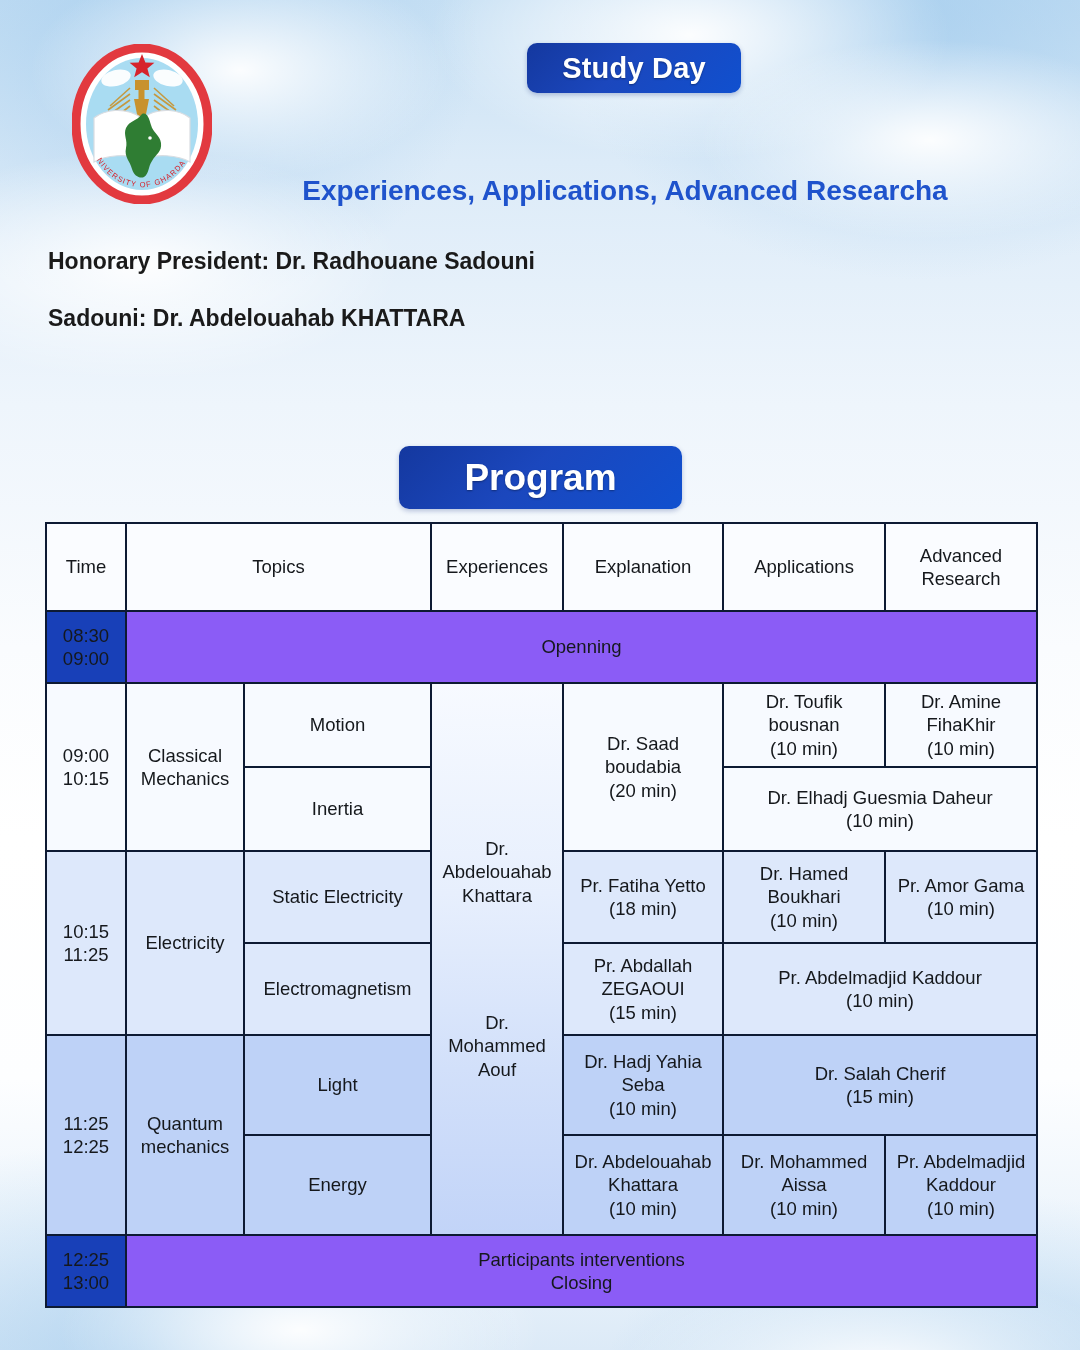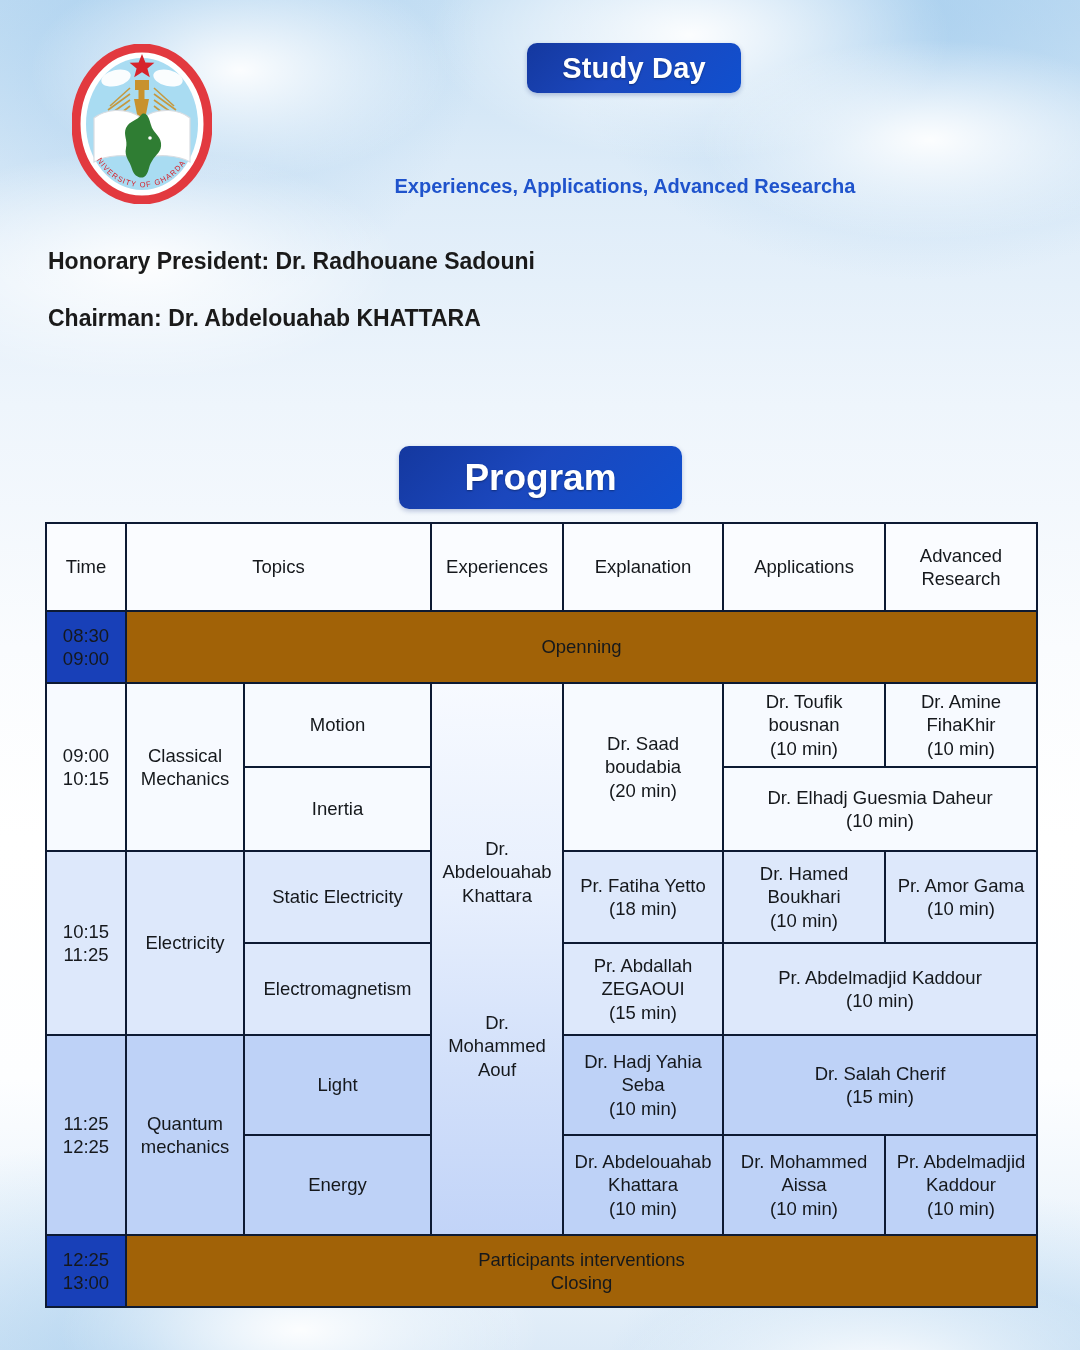--- a/index.html
+++ b/index.html
@@ -46,21 +46,21 @@
     width:214px; height:50px; line-height:50px;
     font-size:29px; letter-spacing:.2px;
   }
   .main-title {
     position:absolute; left:210px; top:112px; width:830px;
     text-align:center; font-size:31px; font-weight:bold;
     color:#1b4cc4; letter-spacing:-.2px;
   }
   .subtitle {
     position:absolute; left:210px; top:175px; width:830px;
-    text-align:center; font-size:20px; font-weight:bold;
+    text-align:center; font-size:28px; font-weight:bold;
     color:#1f53cc;
   }
 
   
   .officials { position:absolute; left:48px; top:248px; width:980px; }
   .official-line { font-size:23px; color:#1a1a1a; margin-bottom:30px; }
   .official-line .role { font-weight:bold; }
   .official-line .person { font-weight:bold;text-align:right; }
 
   .program-badge {
@@ -85,21 +85,21 @@
   .c-time  { width:80px; }
   .c-topic { width:118px; }
   .c-sub   { width:187px; }
   .c-exp   { width:132px; }
   .c-expl  { width:160px; }
   .c-app   { width:162px; }
   .c-adv   { width:152px; }
 
   thead td { background:#fafcff; font-size:20px; height:88px; }
 
-  .band { background:#a16207; color:#fff; font-weight:bold; }
+  .band { background:#8b5cf6; color:#fff; font-weight:bold; }
   .band-time { background:#1840b8; color:#fff; font-weight:bold; font-size:20px; }
   .band-time span, .time-cell span { display:block; }
   .time-cell { font-weight:bold; font-size:20px; }
 
   .tint1 { background:#f7faff; }
   .tint2 { background:#dde8fb; }
   .tint3 { background:#bed2f7; }
   .exp-cell {
     background:linear-gradient(180deg,#f7faff 0%,#e7effd 38%,#d2e0fa 70%,#c2d4f8 100%);
   }
@@ -158,21 +158,21 @@
   </div>
 
   <div class="badge study-badge">Study Day</div>
   <div class="subtitle">Experiences, Applications, Advanced Researcha</div>
 
   <div class="officials">
     <div class="official-line">
       <span class="role">Honorary President:</span><span class="person"> Dr. Radhouane Sadouni</span>
     </div>
     <div class="official-line">
-      <span class="role">Chairman:</span><span class="person"> Dr. Abdelouahab KHATTARA</span>
+      <span class="role">Sadouni:</span><span class="person"> Dr. Abdelouahab KHATTARA</span>
     </div>
   </div>
 
   <div class="badge program-badge">Program</div>
 
   <table class="tbl">
     <colgroup>
       <col class="c-time">
         <col class="c-topic">
         <col class="c-sub">

